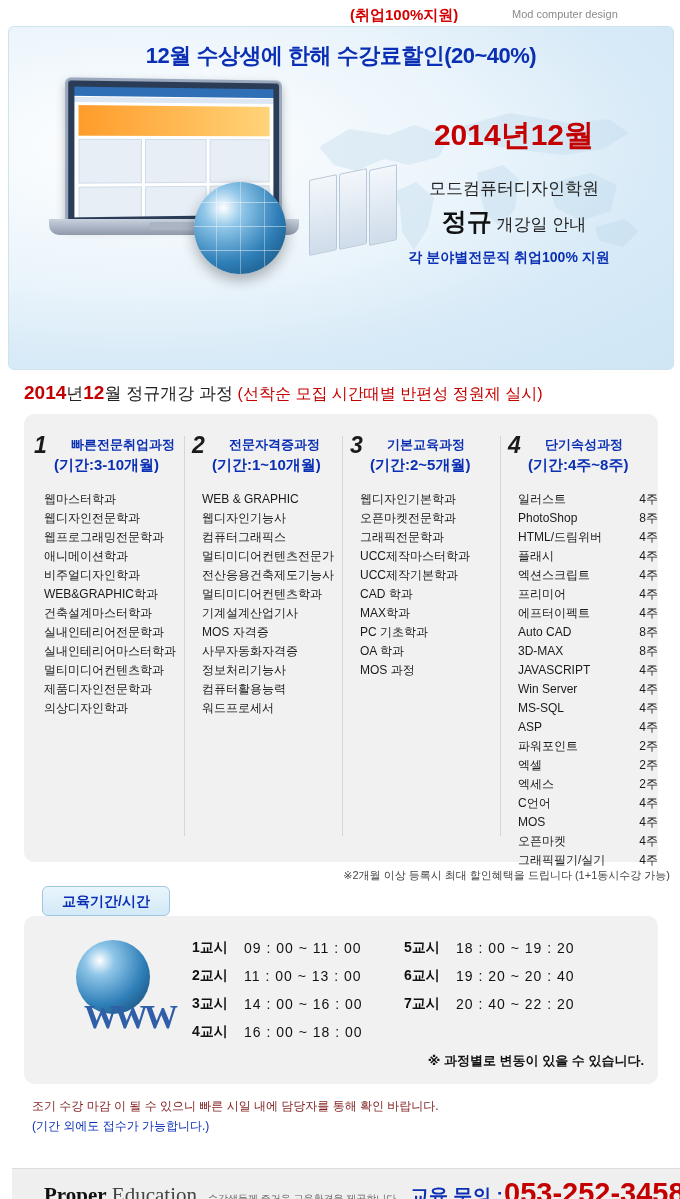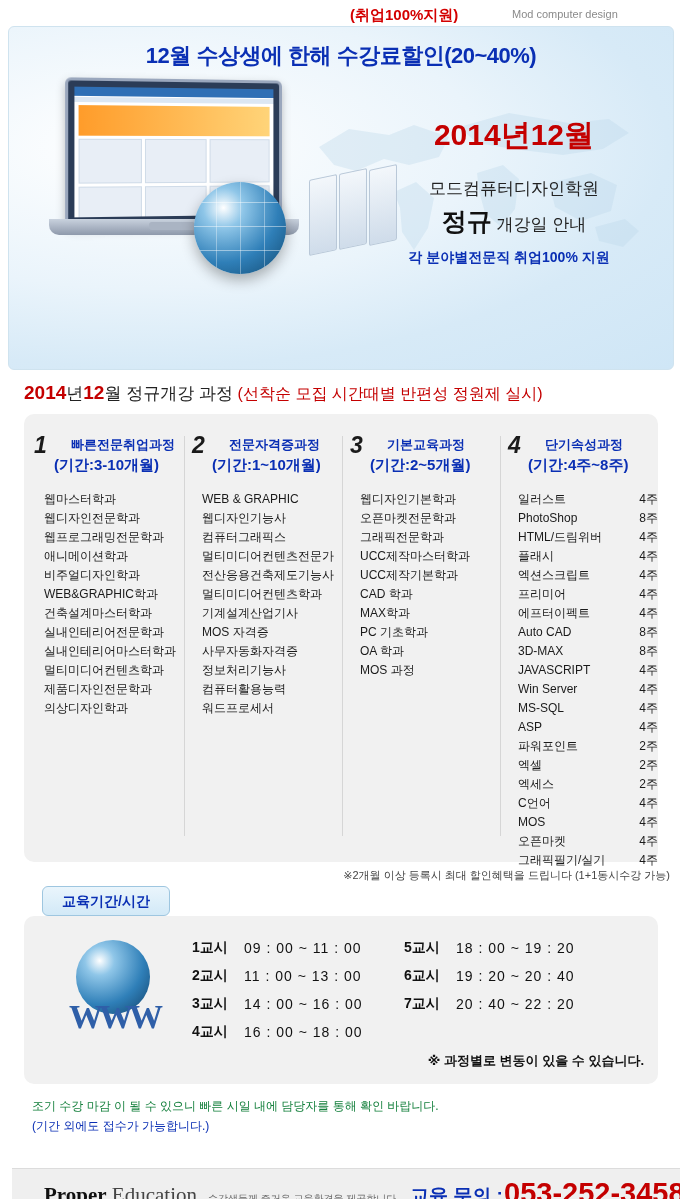--- a/index.html
+++ b/index.html
@@ -185,21 +185,21 @@
     background:#f1f1f1; border-radius:10px;
   }
   .sch-globe{
     position:absolute; left:30px; top:24px; width:120px; height:110px;
   }
   .sch-globe .ball{
     position:absolute; left:22px; top:0; width:74px; height:74px; border-radius:50%;
     background:radial-gradient(circle at 32% 28%, #ffffff 0%, #8fc6e8 20%, #2f7fb8 60%, #123f66 100%);
   }
   .sch-globe .www{
-    position:absolute; left:0; top:58px; width:120px; text-align:center;
+    position:absolute; left:0; top:58px; width:120px; text-align:right;
     font-size:34px; font-weight:bold; color:#2f5fa8; letter-spacing:-4px;
     font-family:"Liberation Serif","DejaVu Serif",serif;
   }
   .sch-rows{
     position:absolute; left:168px; top:18px; width:452px;
   }
   .sch-rows .r{
     display:flex; align-items:center; font-size:14px; color:#111; height:28px;
   }
   .sch-rows .r .p{width:52px;font-weight:bold;}
@@ -207,21 +207,21 @@
   .sch-rows .r .p2{width:52px;font-weight:bold;}
   .sch-rows .r .t2{letter-spacing:1px;}
   .sch-note{
     position:absolute; left:168px; top:136px; width:452px;
     font-size:13px; font-weight:bold; color:#111;
     text-align:right; padding-right:16px;
   }
 
   
   .fnote1{
-    position:absolute; left:32px; top:1098px; font-size:12px; color:#15803d;
+    position:absolute; left:32px; top:1098px; font-size:12px; color:#7f1d1d;
   }
   .fnote2{
     position:absolute; left:32px; top:1118px; font-size:12px; color:#0a2fb4;
   }
 
   .footbar{
     position:absolute; left:12px; top:1148px; width:680px; height:51px;
     background:#efefef; border-top:1px solid #dcdcdc;margin-top:20px;
   }
   .brand{

